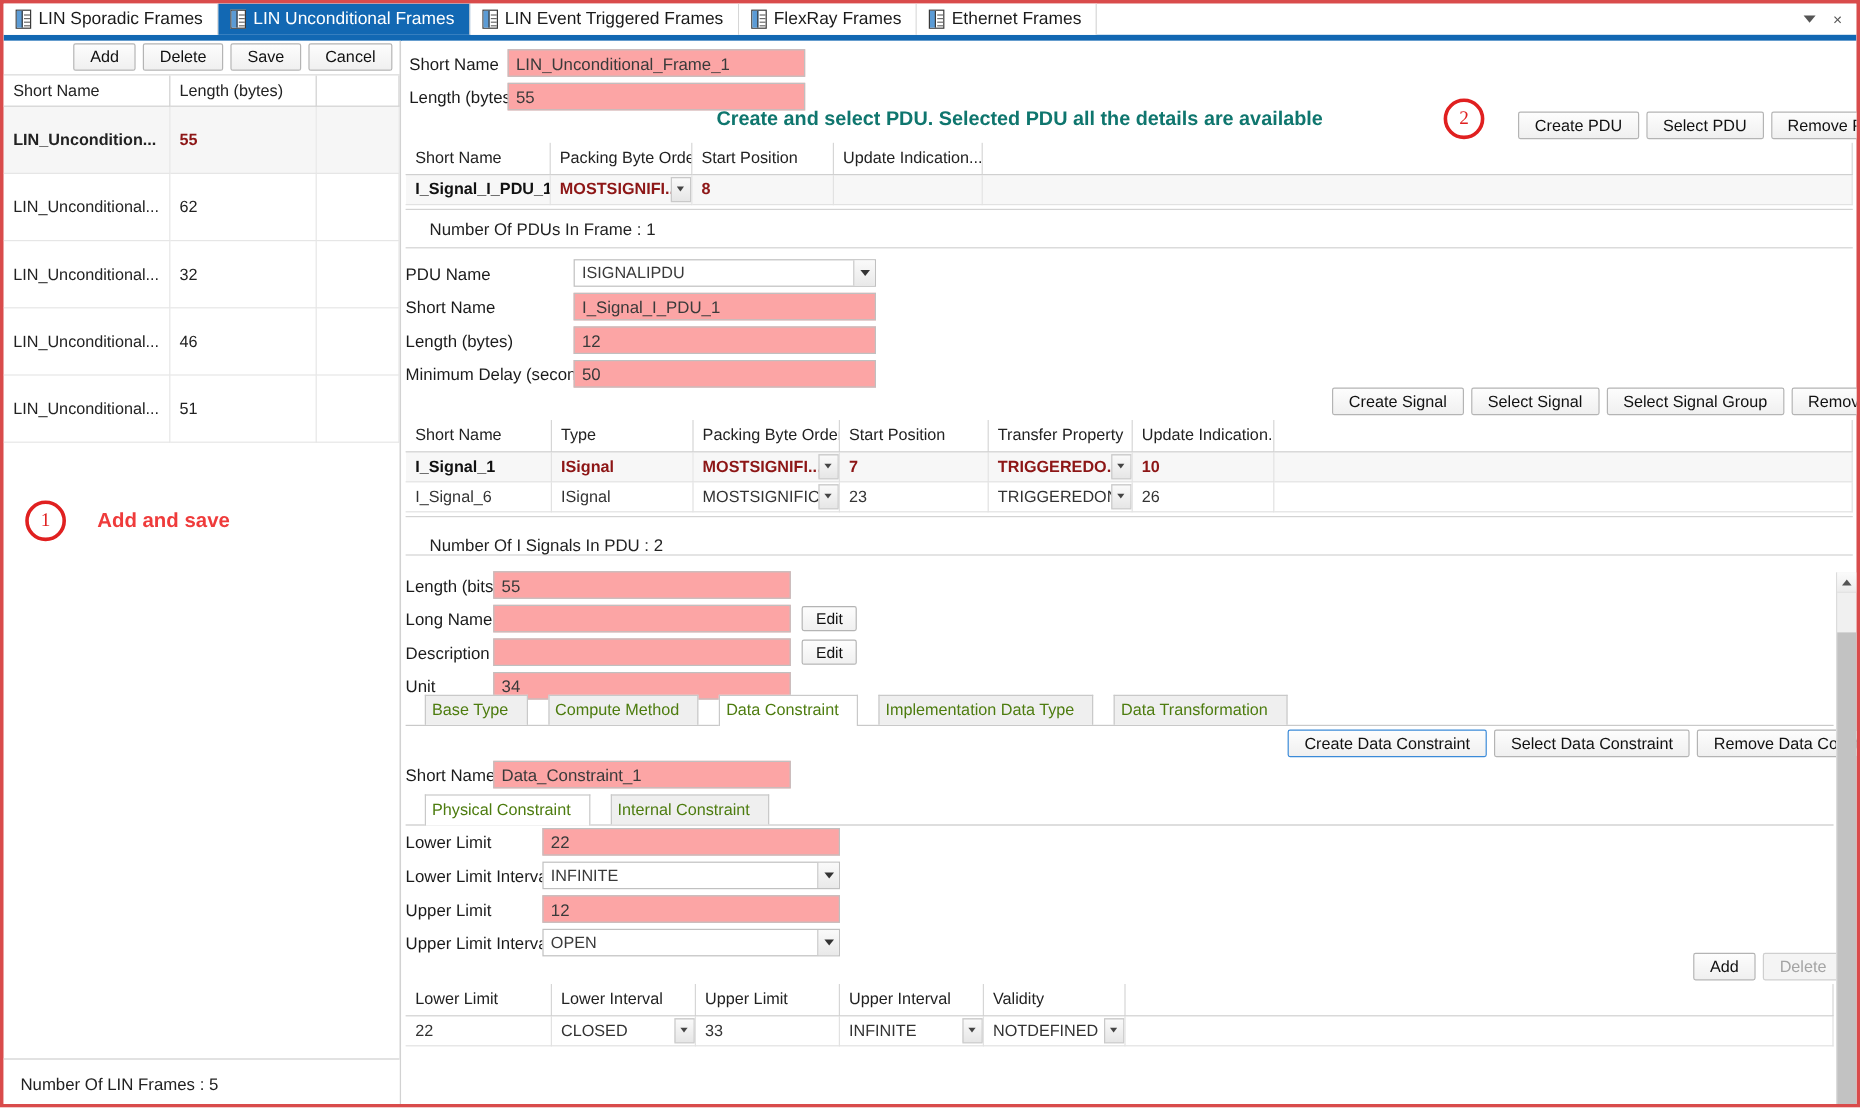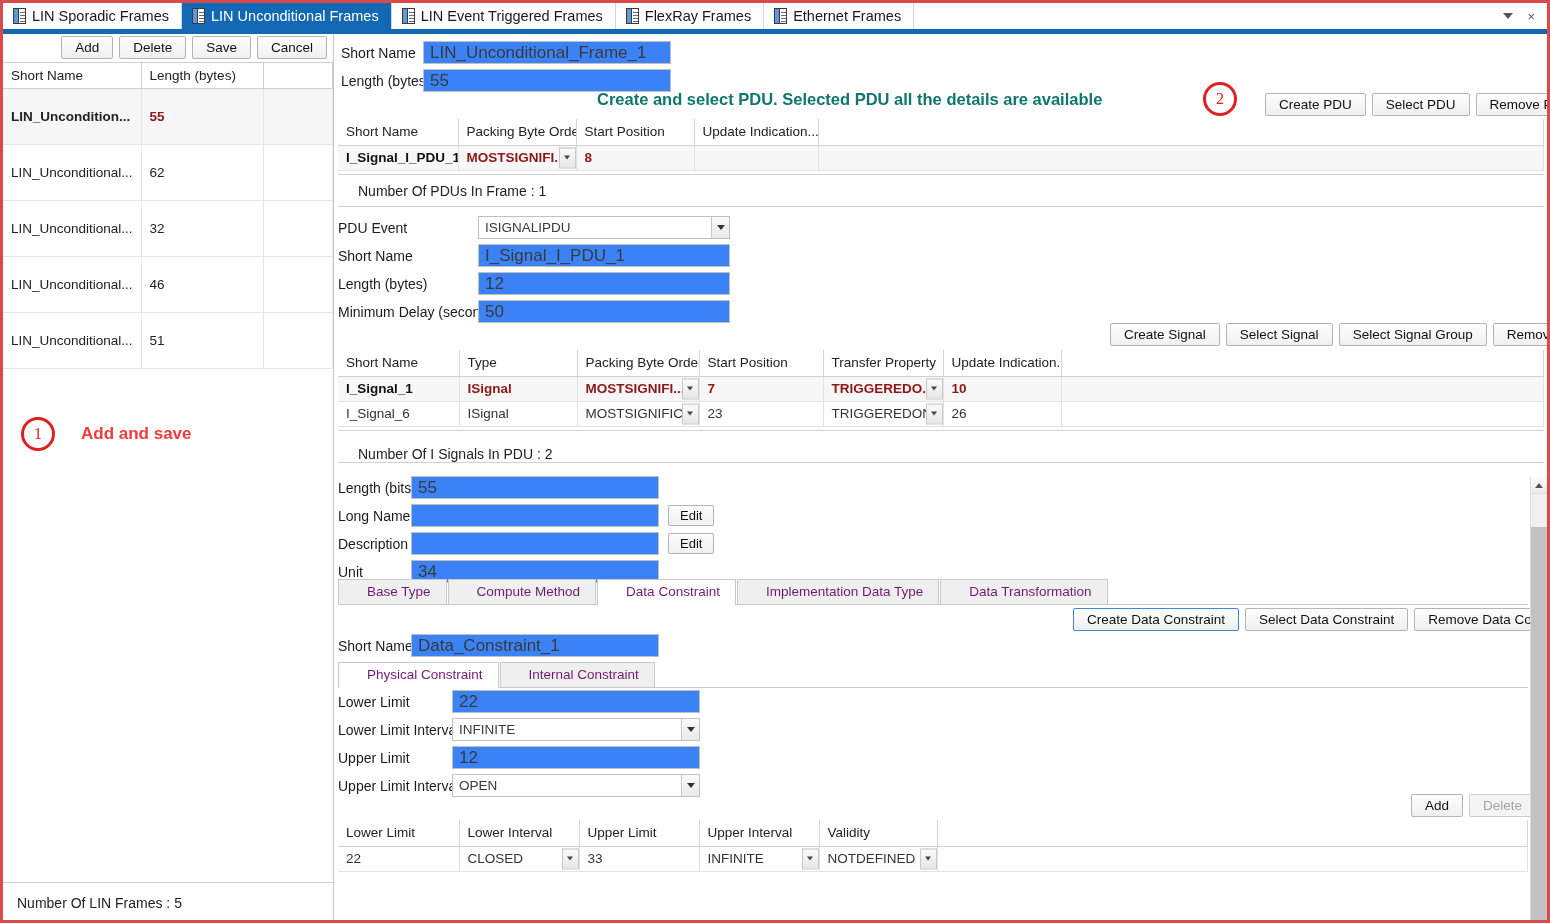--- a/index.html
+++ b/index.html
@@ -185,23 +185,23 @@
   .field-row {
     display: flex; align-items: center;
     margin: 0 0 5px 0;
   }
   .field-label {
     font-size: 14px; color: #1b1b1b;
     white-space: nowrap;
   }
   .inp {
     font-family: "Liberation Sans", sans-serif;
-    font-size: 17px;
+    font-size: 14px;
     color: #3a3a3a;
-    background: #3b82f6;
+    background: #fca5a5;
     border: 1px solid #c0c0c0;
     padding: 4px 6px;
     height: 23px;
     line-height: 17px;
     outline: none;
   }
   .sel {
     position: relative;
     border: 1px solid #c0c0c0;
     background: #ffffff;
@@ -304,29 +304,30 @@
 
   
   .tabstrip {
     display: flex; align-items: flex-end;
     border-bottom: 1px solid #c9c9c9;
     height: 25px;
     padding-left: 0;
   }
   .ttab {
     font-size: 13.5px;
-    color: #701a75;
-    padding: 4px 15px 4px 28px;
+    color: #4d7c0f;
+    padding: 4px 15px 4px 5px;
     background: #efefef;
     border: 1px solid #c9c9c9;
     border-bottom: none;
     margin-right: 1px;
     cursor: default;
     white-space: nowrap;
     line-height: 16px;
+    margin-left: 16px;
   }
   .ttab.active {
     background: #ffffff;
     position: relative; top: 1px;
     padding-bottom: 5px;
   }
 
   .scrollbar-v {
     position: absolute;
     right: 0; top: 443px;
@@ -505,21 +506,21 @@
         </tbody>
       </table>
     </div>
 
     <div class="sectionbar" style="position:absolute; left:3px; top:140px; width:1206px;">
       <span>Number Of PDUs In Frame : 1</span>
     </div>
 
     <div style="position:absolute; left:3px; top:182px;">
       <div class="field-row">
-        <div class="field-label" style="width:140px;">PDU Event</div>
+        <div class="field-label" style="width:140px;">PDU Name</div>
         <div class="sel" style="width:252px;">
           <span>ISIGNALIPDU</span>
           <span class="arrowbox">
               <span class="vchev"></span>
             </span>
         </div>
       </div>
       <div class="field-row">
         <div class="field-label" style="width:140px;">Short Name</div>
         <input class="inp" style="width: 252px;" value="I_Signal_I_PDU_1">

